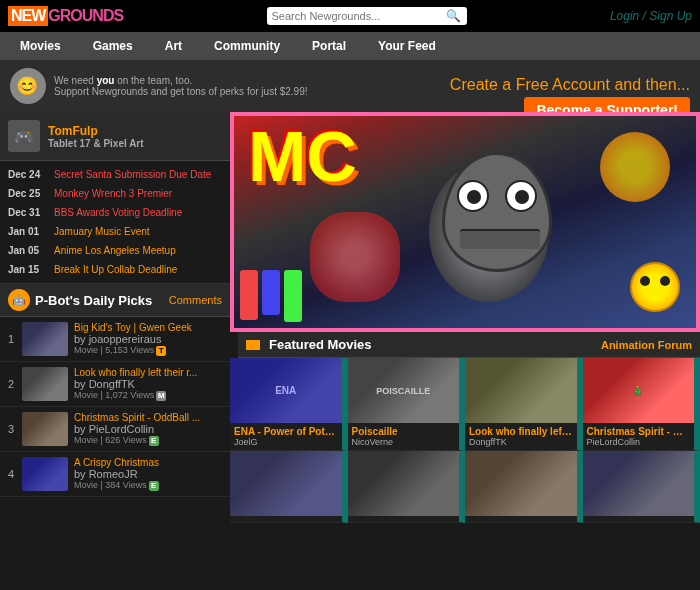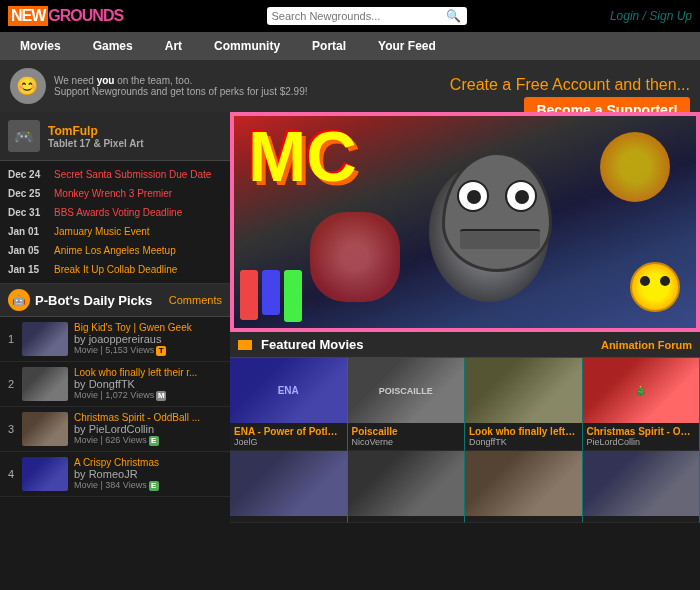--- a/index.html
+++ b/index.html
@@ -62,27 +62,27 @@
     .pick-badge { display: inline-block; width: 10px; height: 10px; border-radius: 2px; font-size: 8px; font-weight: bold; text-align: center; line-height: 10px; margin-left: 2px; }
     .badge-t { background: #f90; color: #000; }
     .badge-m { background: #888; color: #fff; }
     .badge-e { background: #5a5; color: #fff; }
 
     
     #content { flex: 1; background: #1a1a1a; overflow: hidden; }
     #featured-banner { width: 100%; height: 220px; background: #111; position: relative; overflow: hidden; display: flex; align-items: center; justify-content: center; }
     .mc-art-content { width: 100%; height: 100%; background: linear-gradient(45deg, #c00 0%, #800 20%, #222 40%, #446 60%, #228 80%, #448 100%); position: relative; }
 
-    #featured-movies-header { background: #2a2a2a; padding: 5px 8px; display: flex; align-items: center; justify-content: space-between; border-bottom: 1px solid #444; }
+    #featured-movies-header { background: #2a2a2a; padding: 5px 8px; display: flex; align-items: center; justify-content: space-between; border-bottom: 1px solid #444; margin-left: 8px; }
     #featured-movies-title { display: flex; align-items: center; gap: 5px; font-size: 13px; font-weight: bold; color: #fff; }
     #movie-icon { width: 16px; height: 12px; background: #f90; display: flex; align-items: center; justify-content: center; }
     #animation-forum { color: #f90; font-size: 11px; text-decoration: none; font-weight: bold; }
 
     #movies-grid { display: flex; flex-wrap: wrap; }
-    .movie-item { width: 25%; border-right: 1px solid #0f766e; border-bottom: 1px solid #2a2a2a; }
+    .movie-item { width: 25%; border-right: 6px solid #0f766e; border-bottom: 1px solid #2a2a2a; }
     .movie-thumb { width: 100%; height: 65px; background: #333; display: flex; align-items: center; justify-content: center; overflow: hidden; position: relative; }
     .movie-info { padding: 3px 4px; background: #1e1e1e; }
     .movie-title { color: #f90; font-size: 10px; font-weight: bold; white-space: nowrap; overflow: hidden; text-overflow: ellipsis; }
     .movie-author { color: #aaa; font-size: 9px; }
 
     
     .thumb-ena { background: linear-gradient(135deg, #228 30%, #44a 70%); }
     .thumb-poiscaille { background: linear-gradient(135deg, #444 30%, #777 70%); }
     .thumb-look { background: linear-gradient(135deg, #553 30%, #886 70%); }
     .thumb-christmas { background: linear-gradient(135deg, #a22 30%, #f66 70%); }

